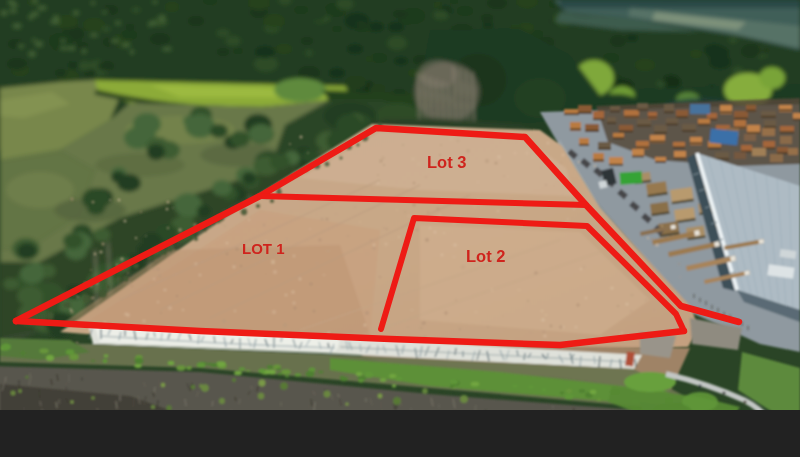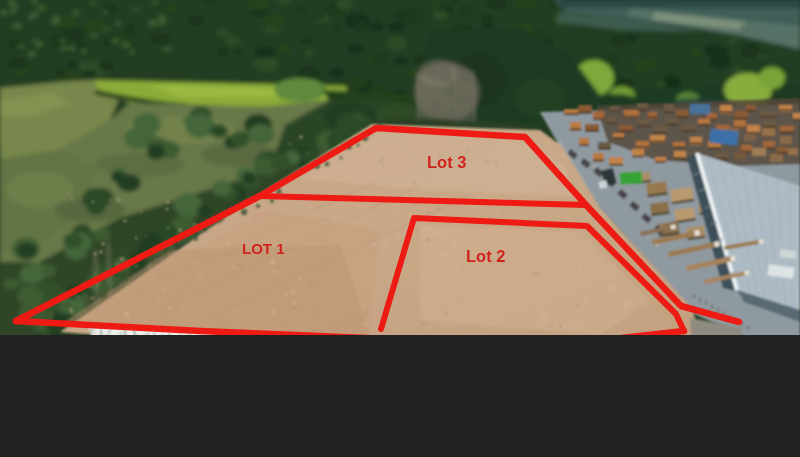--- a/index.html
+++ b/index.html
@@ -1,16 +1,16 @@
 <!DOCTYPE html>
 <html><head>
 <meta charset="utf-8">
 <style>
 html,body{margin:0;padding:0;background:#222;}
-#scene{width:800px;height:335px;overflow:hidden;position:relative;}
+#scene{width:800px;height:410px;overflow:hidden;position:relative;}
 </style>
 </head>
 <body>
 <div id="scene">
 <svg width="800" height="457" viewBox="0 0 800 457" xmlns="http://www.w3.org/2000/svg">
 <defs>
 <filter id="b2" x="-5%" y="-5%" width="110%" height="110%">
           <feGaussianBlur stdDeviation="2"></feGaussianBlur>
         </filter>
 <filter id="b1" x="-5%" y="-5%" width="110%" height="110%">

